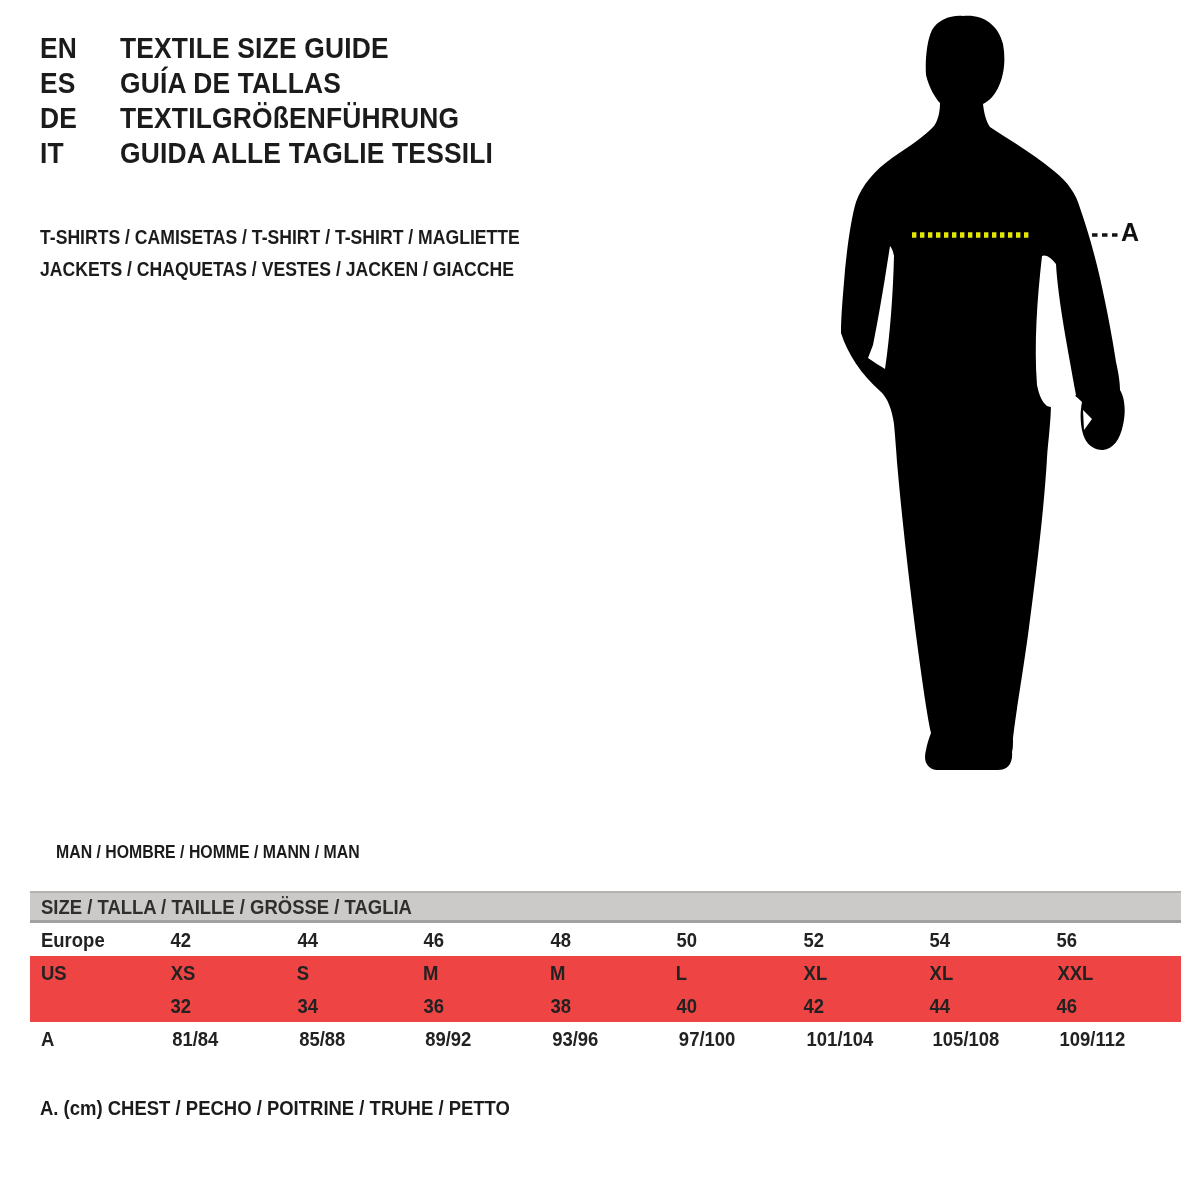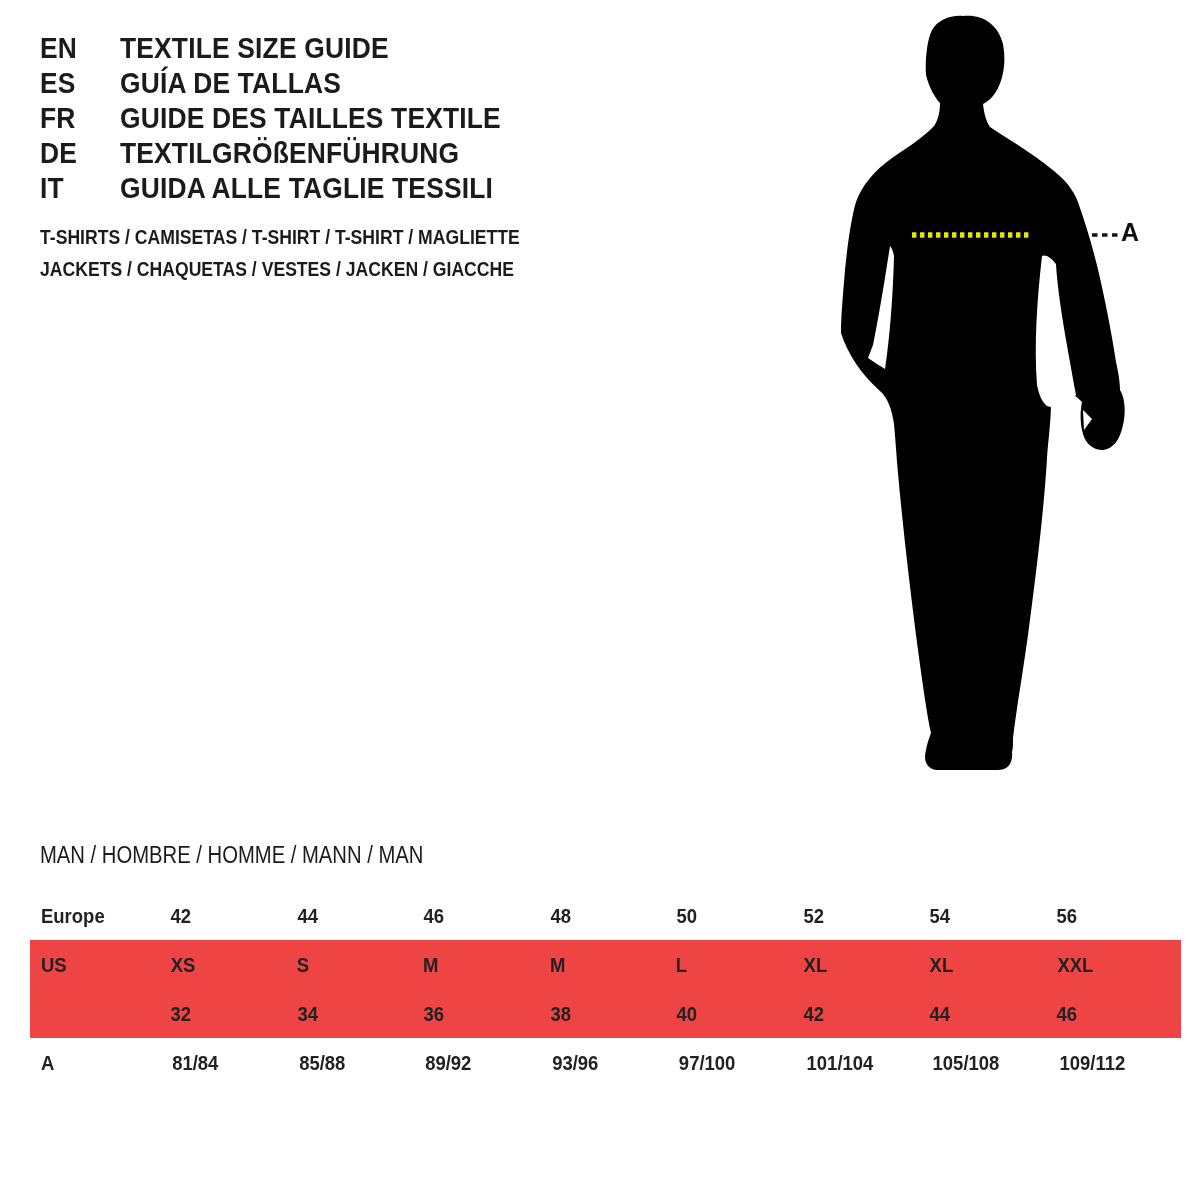--- a/index.html
+++ b/index.html
@@ -19,55 +19,51 @@
   
   .categories { position:absolute; left:40px; top:221px; font-size:20px; font-weight:700; }
   .categories .cat-line { height:32.5px; display:flex; align-items:center; }
 
   
   .figure-area { position:absolute; left:830px; top:0; width:370px; height:800px; }
   .figure-area svg { position:absolute; left:0; top:0; }
   .measure-label { position:absolute; left:291px; top:218px; font-size:25px; font-weight:700; color:#111; }
 
   
-  .section-title { position:absolute; left:40px; top:842px; font-size:23px; font-weight:400; }
+  .section-title { position:absolute; left:56px; top:842px; font-size:18px; font-weight:700; }
 
   
   .size-table { position:absolute; left:30px; top:891px; width:1151px; font-weight:700; }
   .thead {
     height:32px; background:#cbcac8;
     border-top:2px solid #b3b2b0; border-bottom:3px solid #a2a19f;
     display:flex; align-items:center; padding-left:11px;
     font-size:21px; color:#2e2e2e;
   }
-  .trow { display:flex; height:49px; align-items:center; font-size:21px; color:#222; }
+  .trow { display:flex; height:33px; align-items:center; font-size:21px; color:#222; }
   .trow.shaded { background:#ef4444; }
   .tlabel { flex:0 0 139px; padding-left:11px; }
   .tcell { flex:1; }
 
   
   .footnote { position:absolute; left:40px; top:1096px; font-size:21px; font-weight:700; }
 </style>
 </head>
 <body>
 
 <div class="canvas">
 
   <div class="lang-block">
     <div class="lang-row">
       <span class="lang-code"><span class="cond">EN</span></span>
       <span class="cond">TEXTILE SIZE GUIDE</span>
     </div>
     <div class="lang-row">
       <span class="lang-code"><span class="cond">ES</span></span>
       <span class="cond">GUÍA DE TALLAS</span>
-    </div>
-    <div class="lang-row">
-      <span class="lang-code"><span class="cond">FR</span></span>
-      <span class="cond">GUIDE DES TAILLES TEXTILE</span>
     </div>
     <div class="lang-row">
       <span class="lang-code"><span class="cond">DE</span></span>
       <span class="cond">TEXTILGRÖßENFÜHRUNG</span>
     </div>
     <div class="lang-row">
       <span class="lang-code"><span class="cond">IT</span></span>
       <span class="cond">GUIDA ALLE TAGLIE TESSILI</span>
     </div>
   </div>
@@ -135,20 +131,23 @@
       <line x1="262" y1="235" x2="290" y2="235" stroke="#141414" stroke-width="3.6" stroke-dasharray="5.5 4.5"></line>
     </svg>
     <span class="measure-label">A</span>
   </div>
 
   <div class="section-title">
     <span class="cond">MAN / HOMBRE / HOMME / MANN / MAN</span>
   </div>
 
   <div class="size-table">
+    <div class="thead">
+      <span class="cond">SIZE / TALLA / TAILLE / GRÖSSE / TAGLIA</span>
+    </div>
 
     <div class="trow">
       <span class="tlabel"><span class="cond">Europe</span></span>
       <span class="tcell"><span class="cond-c">42</span></span>
       <span class="tcell"><span class="cond-c">44</span></span>
       <span class="tcell"><span class="cond-c">46</span></span>
       <span class="tcell"><span class="cond-c">48</span></span>
       <span class="tcell"><span class="cond-c">50</span></span>
       <span class="tcell"><span class="cond-c">52</span></span>
       <span class="tcell"><span class="cond-c">54</span></span>
@@ -185,14 +184,17 @@
       <span class="tcell"><span class="cond-c">85/88</span></span>
       <span class="tcell"><span class="cond-c">89/92</span></span>
       <span class="tcell"><span class="cond-c">93/96</span></span>
       <span class="tcell"><span class="cond-c">97/100</span></span>
       <span class="tcell"><span class="cond-c">101/104</span></span>
       <span class="tcell"><span class="cond-c">105/108</span></span>
       <span class="tcell"><span class="cond-c">109/112</span></span>
     </div>
   </div>
 
+  <div class="footnote">
+    <span class="cond">A. (cm) CHEST / PECHO / POITRINE / TRUHE / PETTO</span>
+  </div>
 
 </div>
 
 </body></html>

